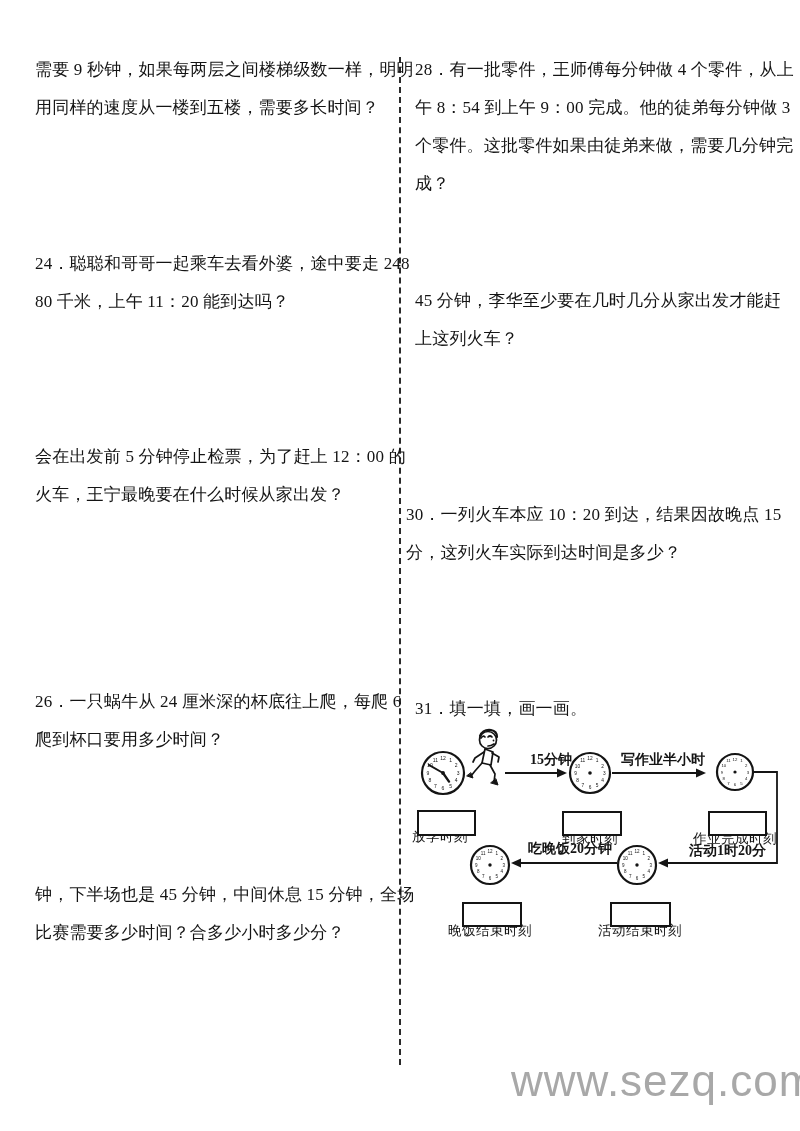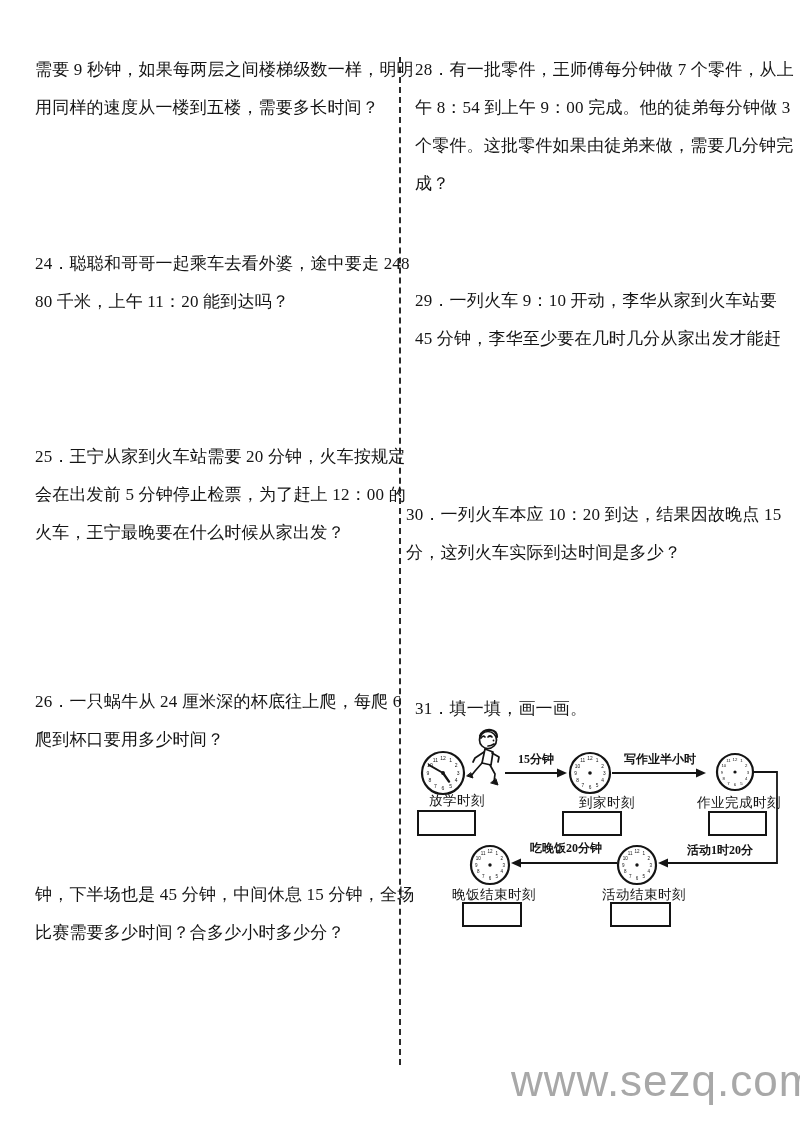--- a/index.html
+++ b/index.html
@@ -8,26 +8,27 @@
     font-family:"Liberation Serif","DejaVu Serif",serif;color:#141414;
   }
   .divider{
     position:absolute;left:399px;top:57px;height:1008px;width:0;
     border-left:2.5px dashed #2a2a2a;
   }
   .problem{position:absolute;font-size:17px;}
   .pline{line-height:38px;white-space:nowrap;letter-spacing:0.2px;}
   .clock{position:absolute;}
   .clock-label{
-    position:absolute;font-size:13.5px;text-align:right;white-space:nowrap;
+    position:absolute;font-size:13.5px;text-align:center;white-space:nowrap;
     letter-spacing:0.5px;
+    margin-top:36px;
   }
   .answer-box{position:absolute;border:2px solid #141414;background:#fff;}
   .arrow-label{
-    position:absolute;font-size:12px;font-weight:bold;text-align:center;white-space:nowrap;
+    position:absolute;font-size:14px;font-weight:bold;text-align:right;white-space:nowrap;
   }
   .overlay{position:absolute;left:400px;top:720px;width:400px;height:250px;}
   .watermark{
     position:absolute;left:487px;top:1056px;font-family:"Liberation Sans","DejaVu Sans",sans-serif;
     font-size:44px;color:#a8a8a8;letter-spacing:1px;margin-left:24px;
   }
   .boy{position:absolute;left:463px;top:726px;}
 </style>
 </head>
 <body>
@@ -38,42 +39,41 @@
 
   <div class="problem" style="left:35px;top:51px;width:360px">
       <div class="pline">需要 9 秒钟，如果每两层之间楼梯级数一样，明明</div>
       <div class="pline">用同样的速度从一楼到五楼，需要多长时间？</div>
     </div>
   <div class="problem" style="left:35px;top:245px;width:360px">
       <div class="pline">24．聪聪和哥哥一起乘车去看外婆，途中要走 248</div>
       <div class="pline">80 千米，上午 11：20 能到达吗？</div>
     </div>
   <div class="problem" style="left:35px;top:438px;width:360px">
-      <div class="pline">25．王宁从家到火车站需要 20 分钟，火车按规定</div>
       <div class="pline">会在出发前 5 分钟停止检票，为了赶上 12：00 的</div>
       <div class="pline">火车，王宁最晚要在什么时候从家出发？</div>
     </div>
   <div class="problem" style="left:35px;top:683px;width:360px">
       <div class="pline">26．一只蜗牛从 24 厘米深的杯底往上爬，每爬 6</div>
       <div class="pline">爬到杯口要用多少时间？</div>
     </div>
   <div class="problem" style="left:35px;top:876px;width:360px">
       <div class="pline">钟，下半场也是 45 分钟，中间休息 15 分钟，全场</div>
       <div class="pline">比赛需要多少时间？合多少小时多少分？</div>
     </div>
 
   <div class="problem" style="left:415px;top:51px;width:375px">
-      <div class="pline">28．有一批零件，王师傅每分钟做 7 个零件，从上</div>
+      <div class="pline">28．有一批零件，王师傅每分钟做 4 个零件，从上</div>
       <div class="pline">午 8：54 到上午 9：00 完成。他的徒弟每分钟做 3</div>
       <div class="pline">个零件。这批零件如果由徒弟来做，需要几分钟完</div>
       <div class="pline">成？</div>
     </div>
   <div class="problem" style="left:415px;top:282px;width:375px">
-      <div class="pline">29．一列火车 9：10 开动，李华从家到火车站要</div>
       <div class="pline">45 分钟，李华至少要在几时几分从家出发才能赶</div>
+      <div class="pline">上这列火车？</div>
     </div>
   <div class="problem" style="left:406px;top:496px;width:375px">
       <div class="pline">30．一列火车本应 10：20 到达，结果因故晚点 15</div>
       <div class="pline">分，这列火车实际到达时间是多少？</div>
     </div>
   <div class="problem" style="left:415px;top:690px;width:375px">
       <div class="pline">31．填一填，画一画。</div>
     </div>
 
   <svg class="boy" width="48" height="68" viewBox="0 0 48 68" fill="none" stroke="#141414" stroke-width="1.7" stroke-linecap="round" stroke-linejoin="round">

